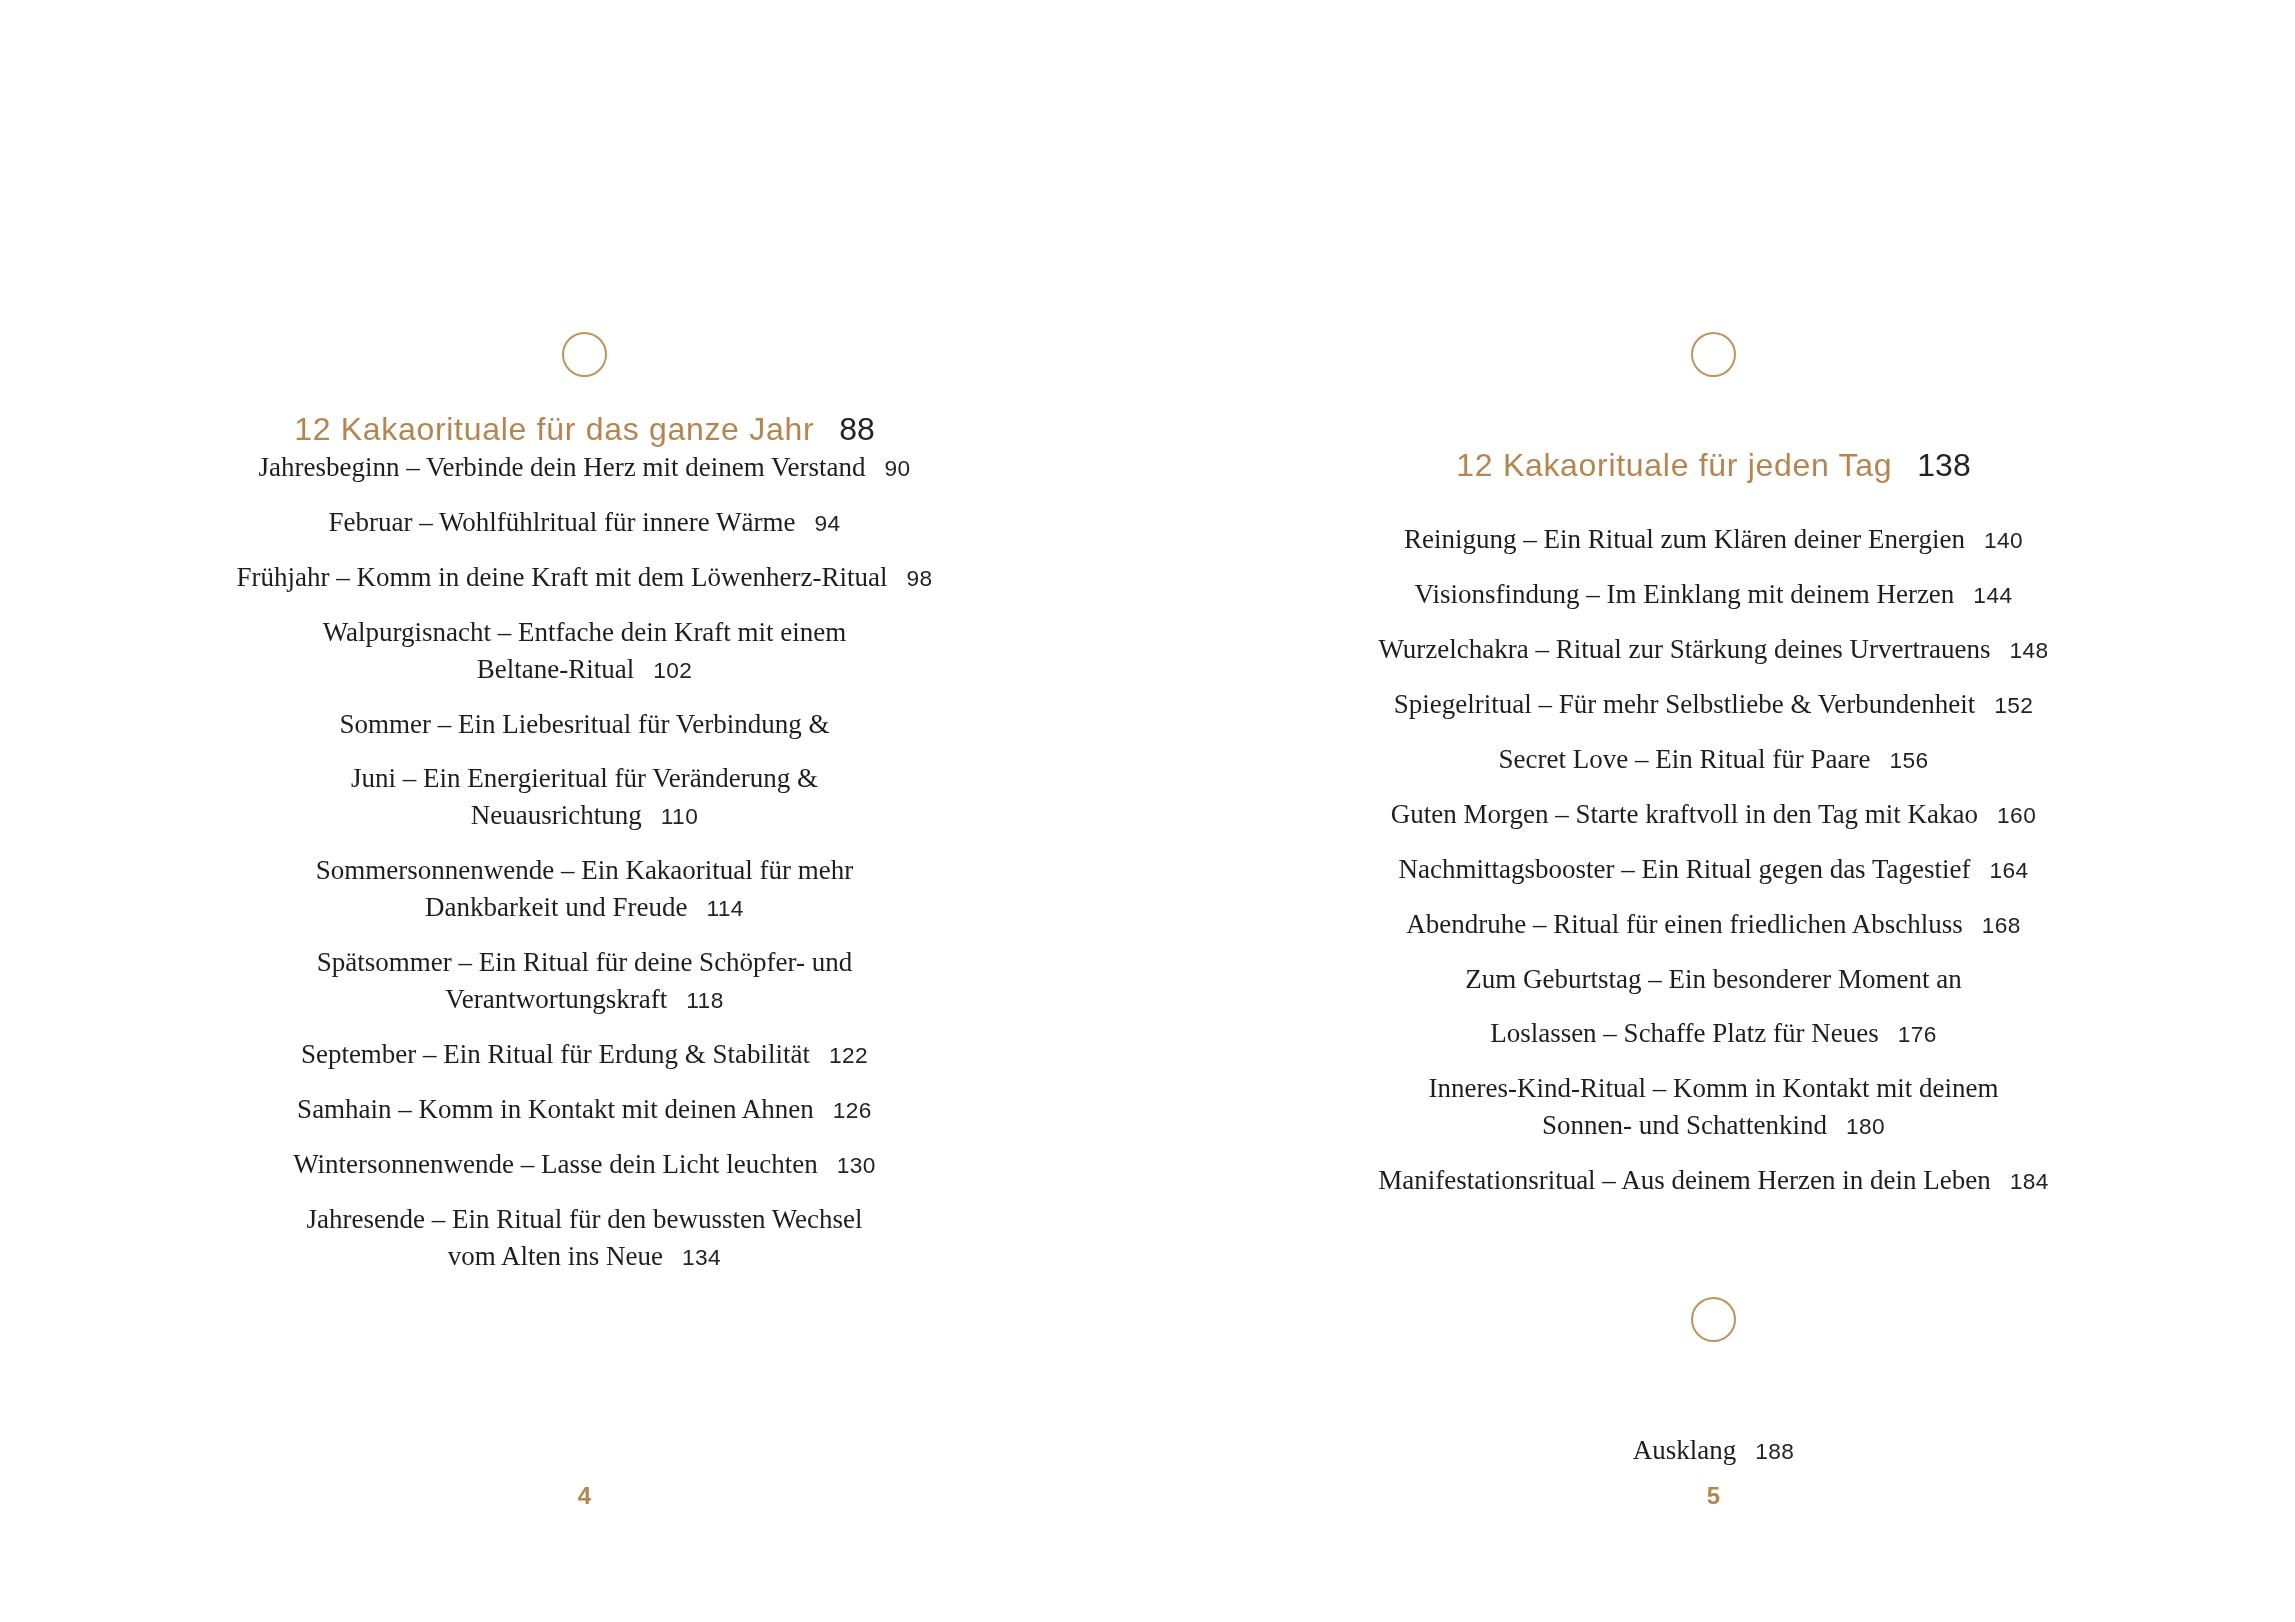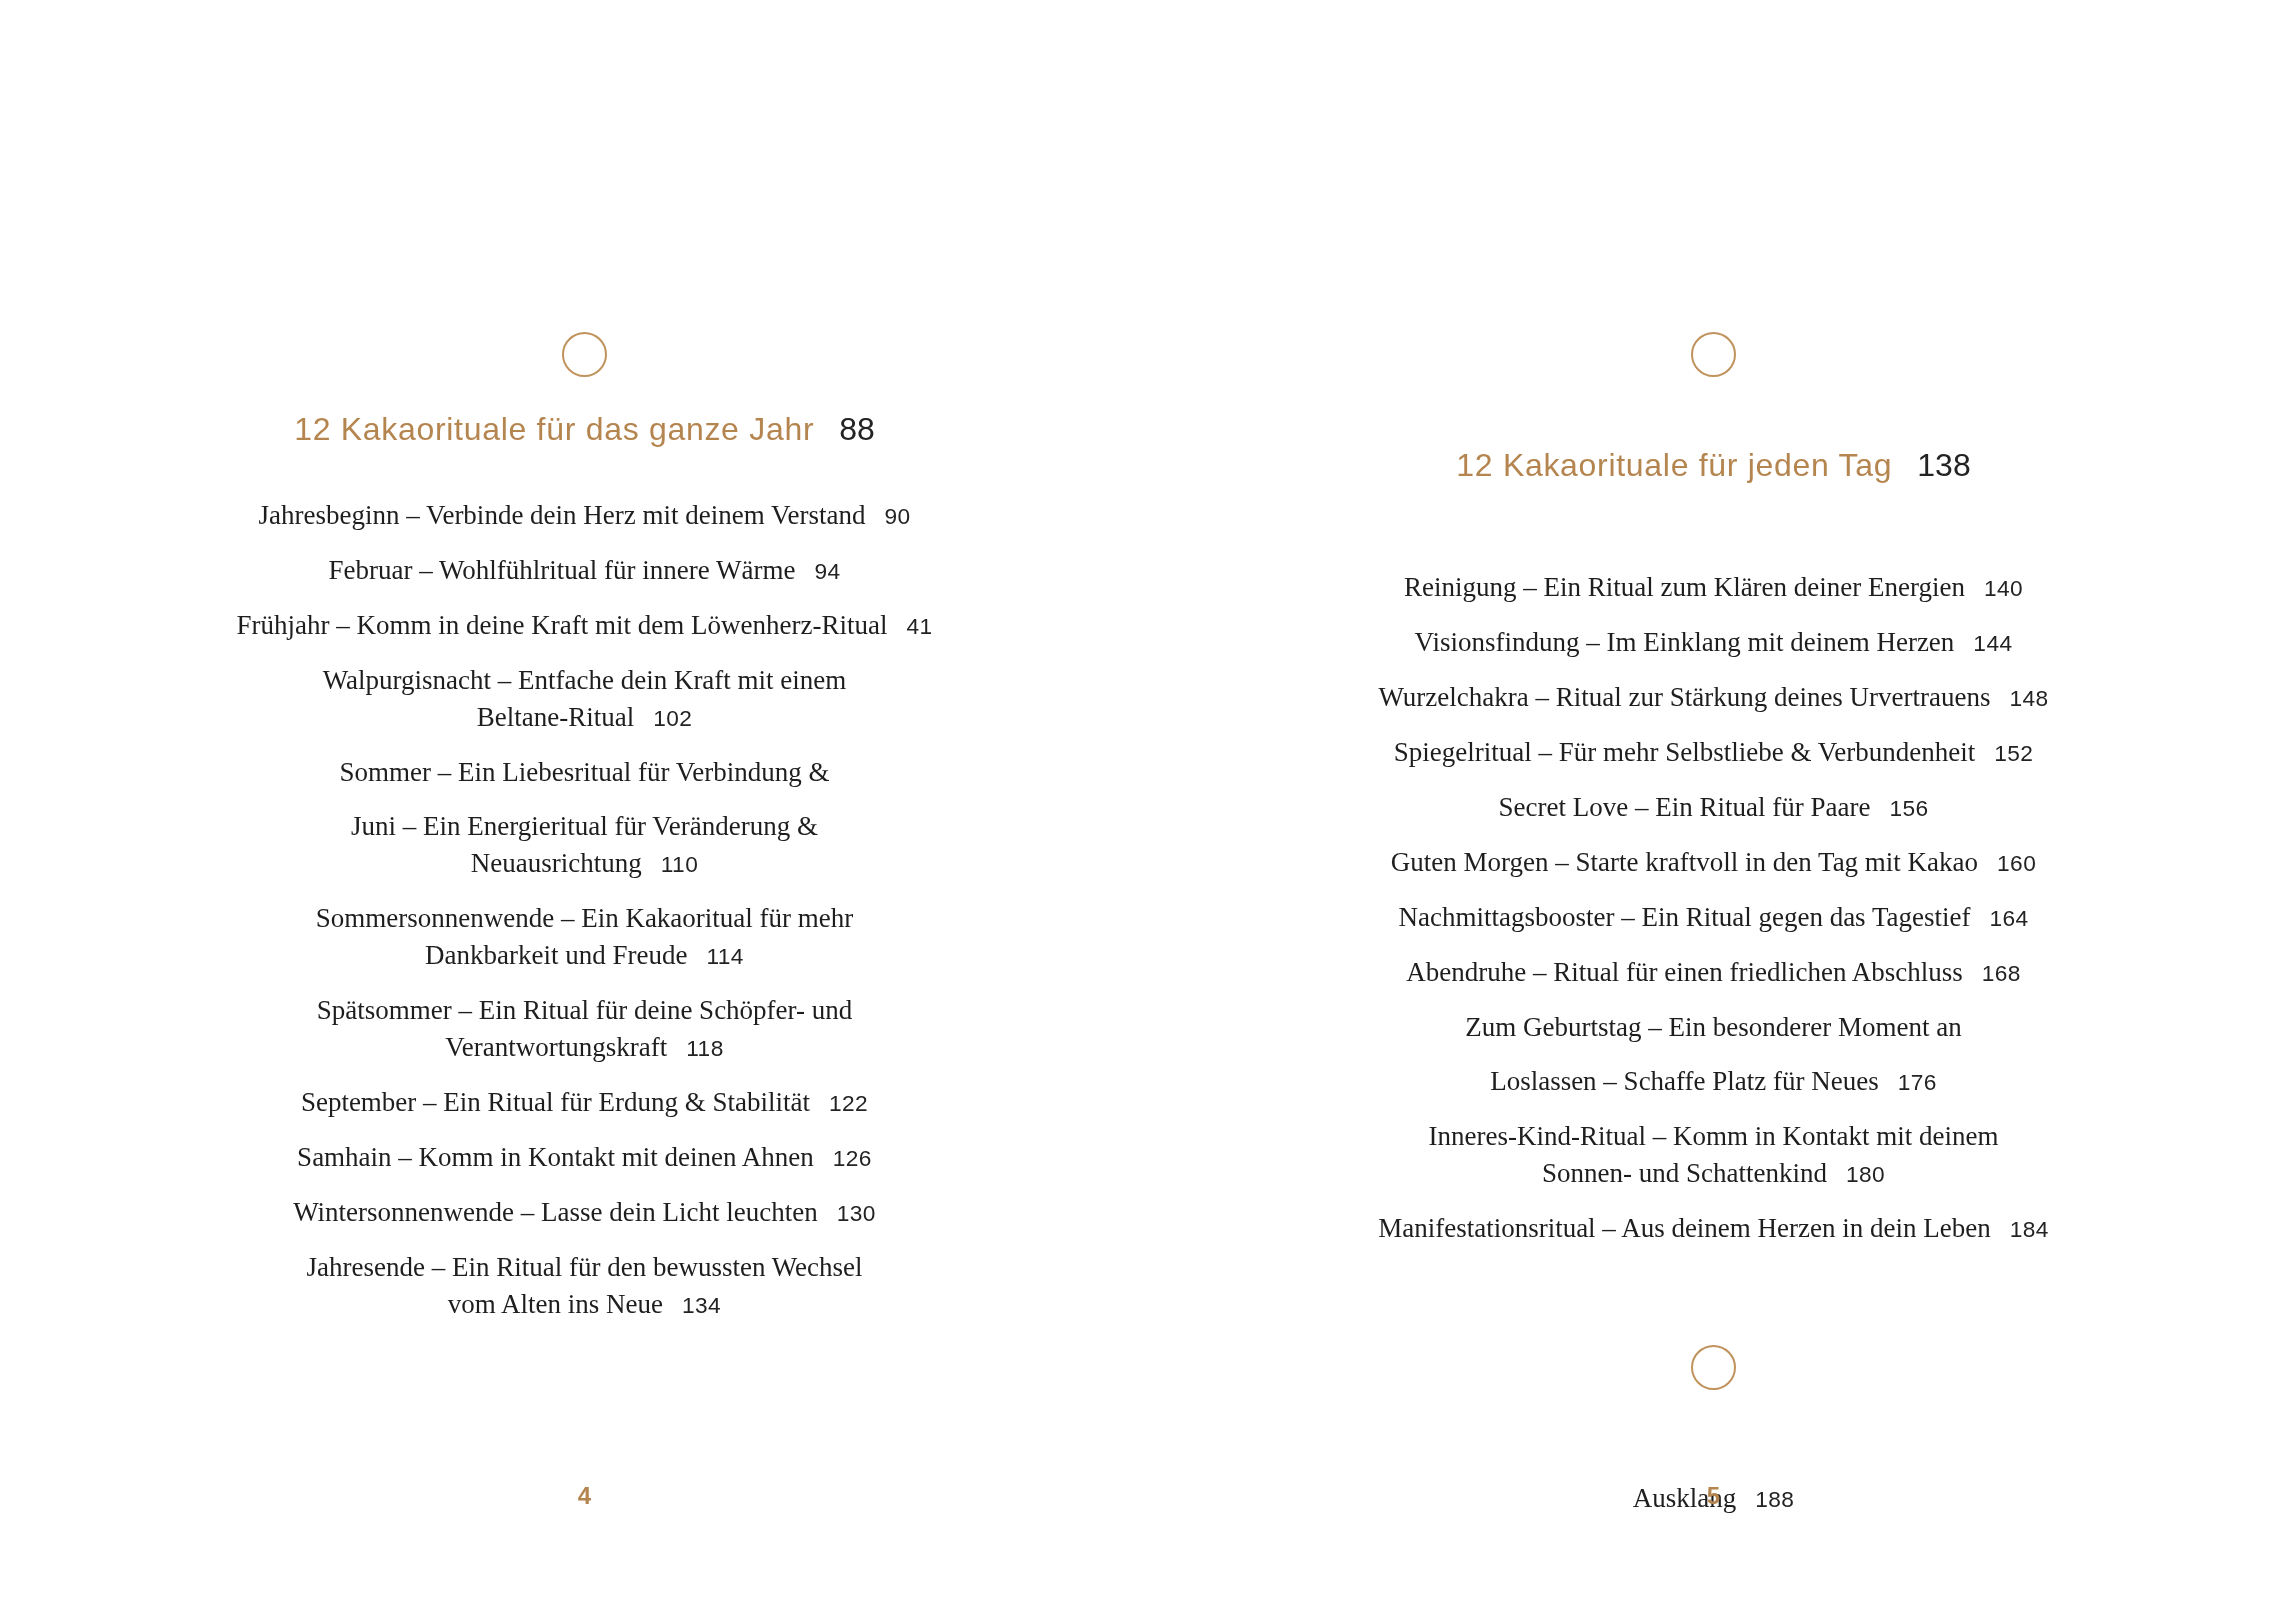--- a/index.html
+++ b/index.html
@@ -45,21 +45,20 @@
     color:var(--accent);
     display:flex;align-items:baseline;gap:25px;
     white-space:nowrap;
   }
   .heading-page{
     color:var(--num-ink);
     letter-spacing:0;
     font-weight:500;
   }
   .entries{
-    margin-top:48px;
     width:100%;
   }
   .entry{
     margin:0 0 17px;
     text-align:center;
     font-size:27px;
     line-height:37px;
     color:var(--ink);
   }
   .entry:last-child{margin-bottom:0;}
@@ -100,21 +99,21 @@
         <span class="heading-page">88</span>
       </h2>
       <div class="entries">
         <p class="entry">
           <span class="entry-line">Jahresbeginn – Verbinde dein Herz mit deinem Verstand<span class="entry-page">90</span></span>
         </p>
         <p class="entry">
           <span class="entry-line">Februar – Wohlfühlritual für innere Wärme<span class="entry-page">94</span></span>
         </p>
         <p class="entry">
-          <span class="entry-line">Frühjahr – Komm in deine Kraft mit dem Löwenherz-Ritual<span class="entry-page">41</span></span>
+          <span class="entry-line">Frühjahr – Komm in deine Kraft mit dem Löwenherz-Ritual<span class="entry-page">98</span></span>
         </p>
         <p class="entry">
           <span class="entry-line">Walpurgisnacht – Entfache dein Kraft mit einem</span>
           <span class="entry-line">Beltane-Ritual<span class="entry-page">102</span></span>
         </p>
         <p class="entry">
           <span class="entry-line">Sommer – Ein Liebesritual für Verbindung &amp;</span>
         </p>
         <p class="entry">
           <span class="entry-line">Juni – Ein Energieritual für Veränderung &amp;</span>

